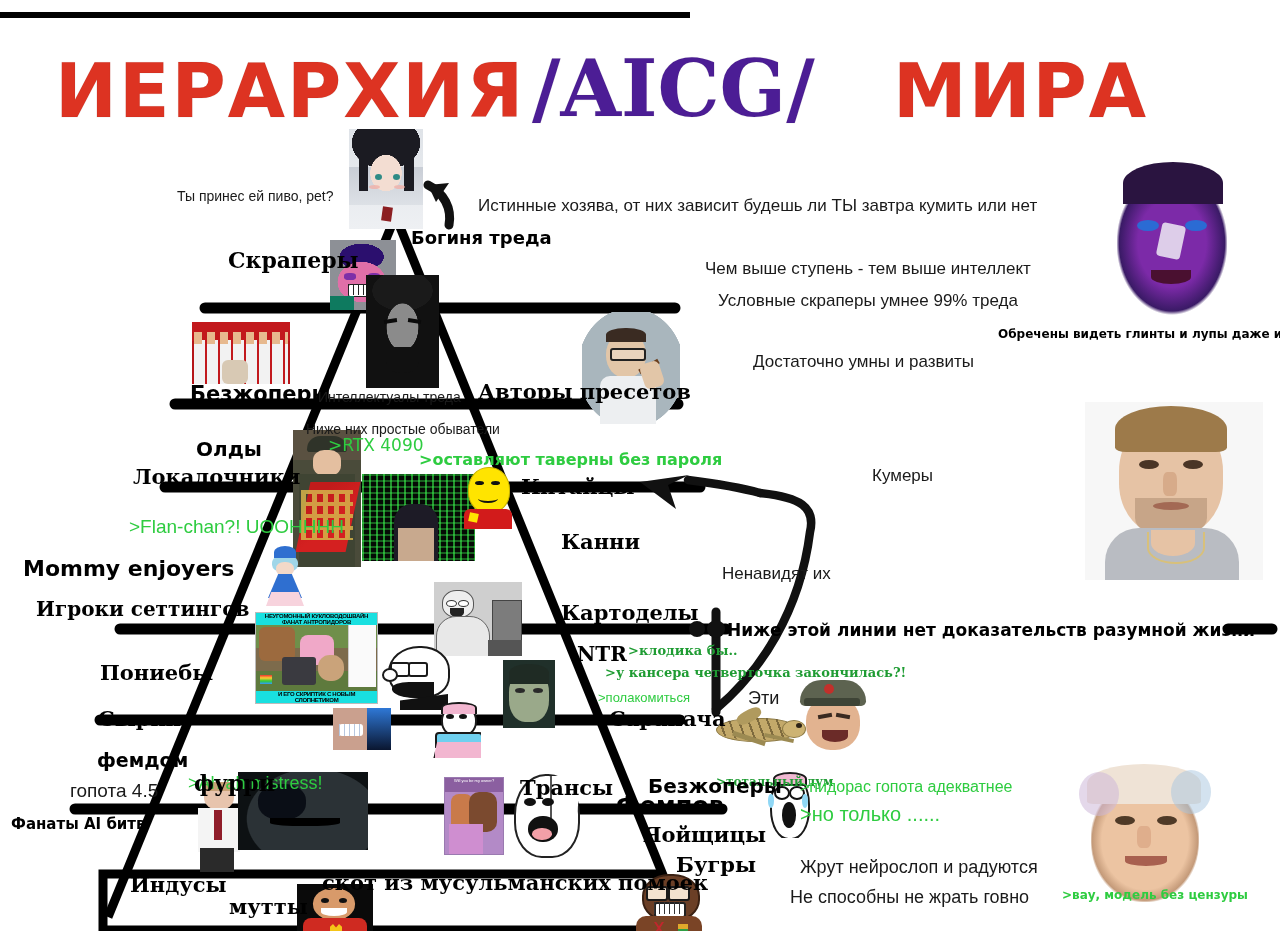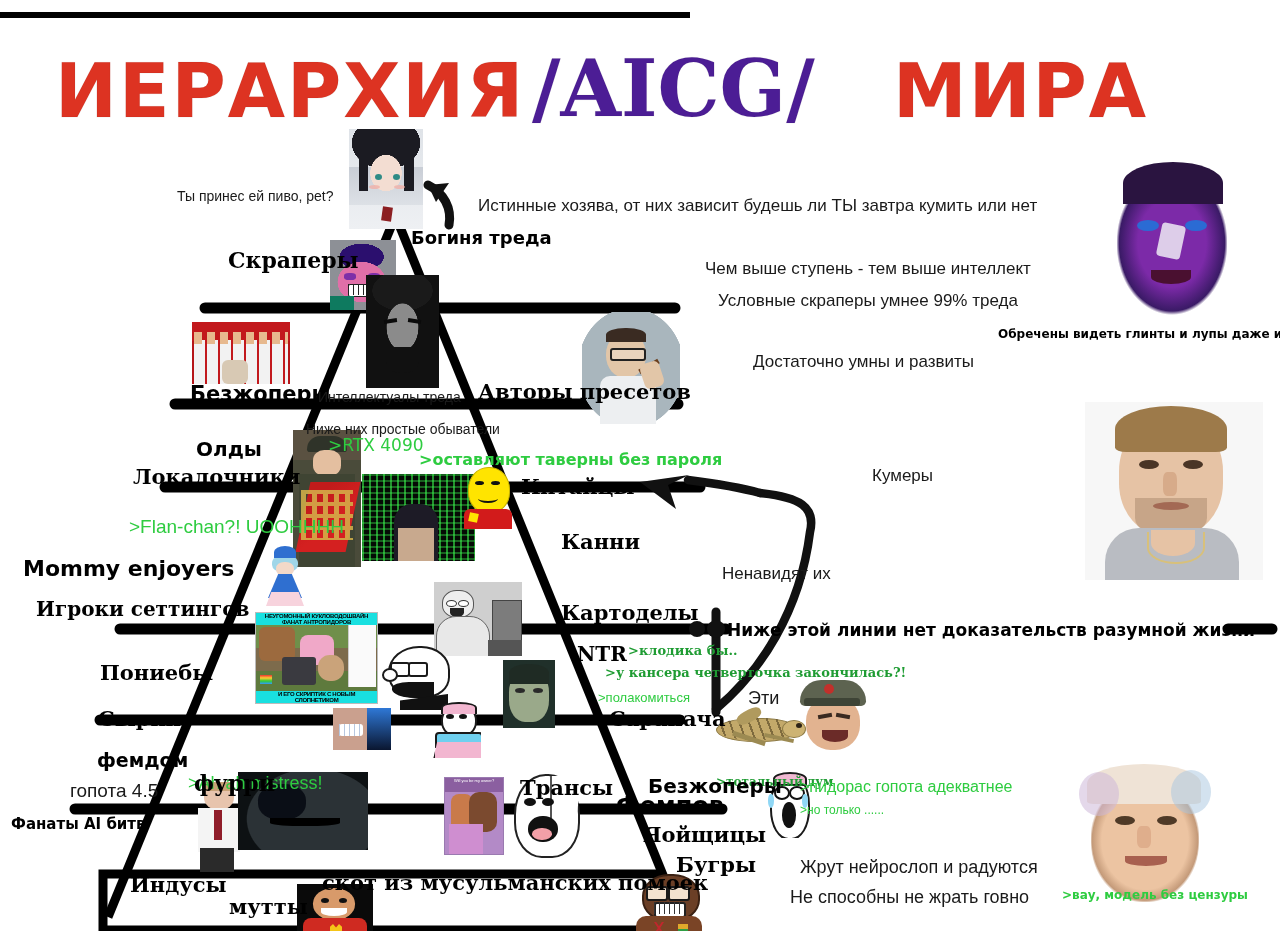--- a/index.html
+++ b/index.html
@@ -436,21 +436,21 @@
   <div class="lbl bold-serif" style="left:520px;top:763px;font-size:21px;">Трансы</div>
 
   <div class="lbl bold-sans" style="left:616px;top:732px;font-size:24px;margin-top:48px;">Фемпов</div>
 
   <div class="lbl green-serif" style="left:716px;top:763px;font-size:12px;">&gt;тотальный дум</div>
 
   <div class="lbl bold-sans" style="left:648px;top:762px;font-size:20px;">Безжоперы</div>
 
   <div class="lbl green" style="left:800px;top:766px;font-size:16px;font-weight:normal;">&gt;пидорас гопота адекватнее</div>
 
-  <div class="lbl green" style="left:800px;top:791px;font-size:12px;font-weight:normal;">&gt;но только ......</div>
+  <div class="lbl green" style="left:800px;top:791px;font-size:20px;font-weight:normal;">&gt;но только ......</div>
 
   <div class="lbl bold-sans" style="left:11px;top:803px;font-size:15px;">Фанаты AI битв</div>
 
   <div class="lbl bold-serif" style="left:643px;top:810px;font-size:21px;">Яойщицы</div>
 
   <div class="lbl bold-serif" style="left:676px;top:840px;font-size:21px;">Бугры</div>
 
   <div class="lbl plain" style="left:800px;top:845px;font-size:18px;">Жрут нейрослоп и радуются</div>
 
   <div class="lbl plain" style="left:790px;top:875px;font-size:18px;">Не способны не жрать говно</div>

